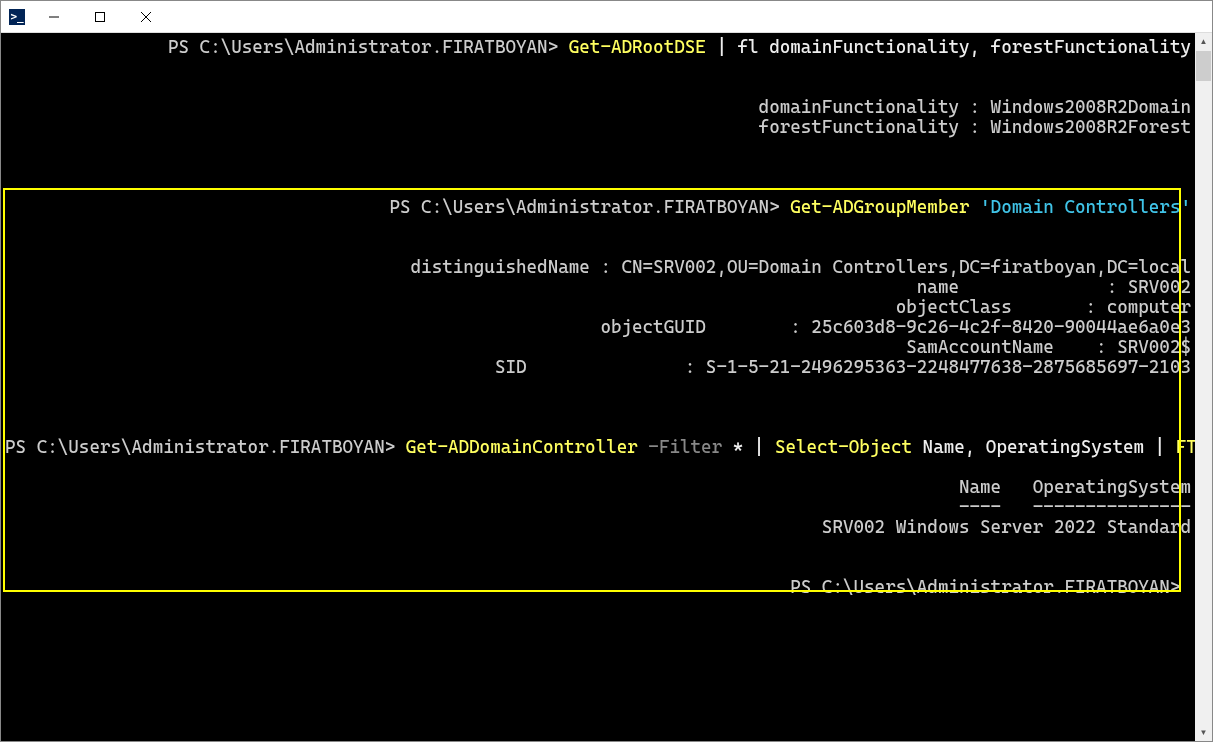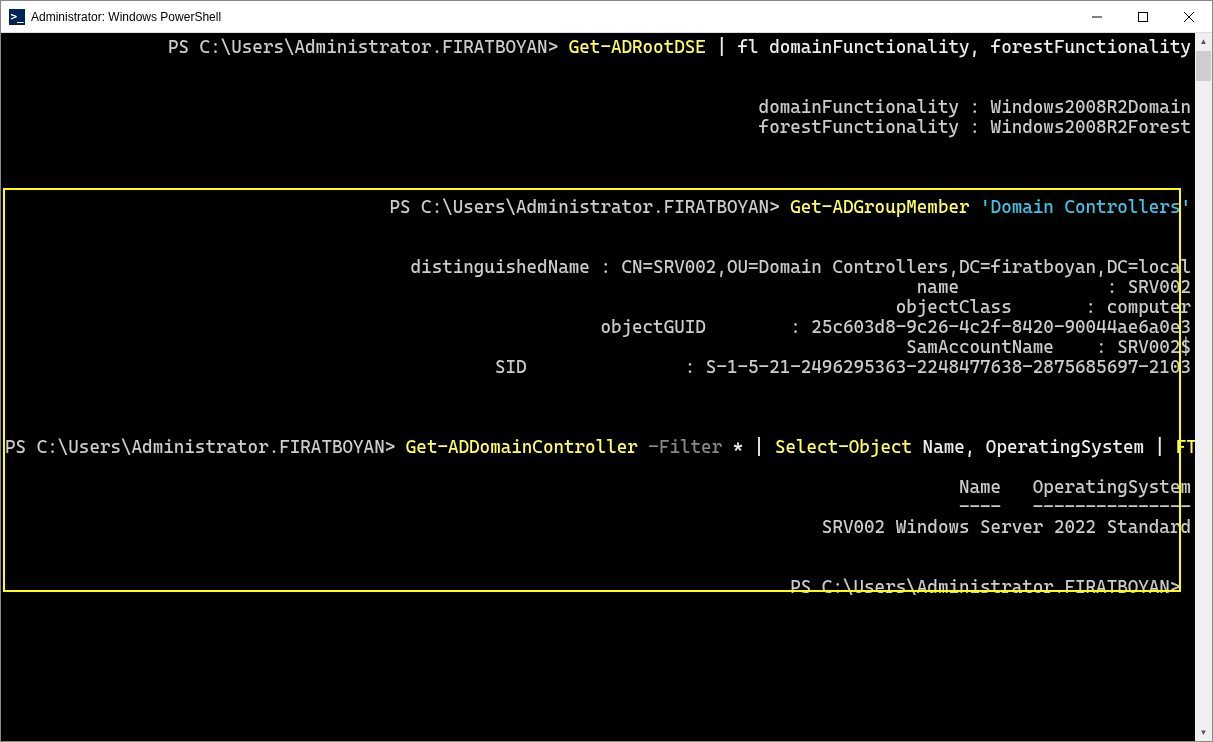--- a/index.html
+++ b/index.html
@@ -118,21 +118,20 @@
       cursor: pointer;
     }
   </style>
 </head>
 <body>
 
 <div class="titlebar">
   <div class="titlebar-icon">
     <span class="titlebar-icon-inner">&gt;_</span>
   </div>
-  <span class="titlebar-text">Administrator: Windows PowerShell</span>
   <div class="win-controls">
     <div class="win-btn">
       <svg viewBox="0 0 10 10">
           <line x1="0" y1="5" x2="10" y2="5" stroke="currentColor" stroke-width="1"></line>
         </svg>
     </div>
     <div class="win-btn">
       <svg viewBox="0 0 10 10">
           <rect x="0.5" y="0.5" width="9" height="9" fill="none" stroke="currentColor" stroke-width="1"></rect>
         </svg>

